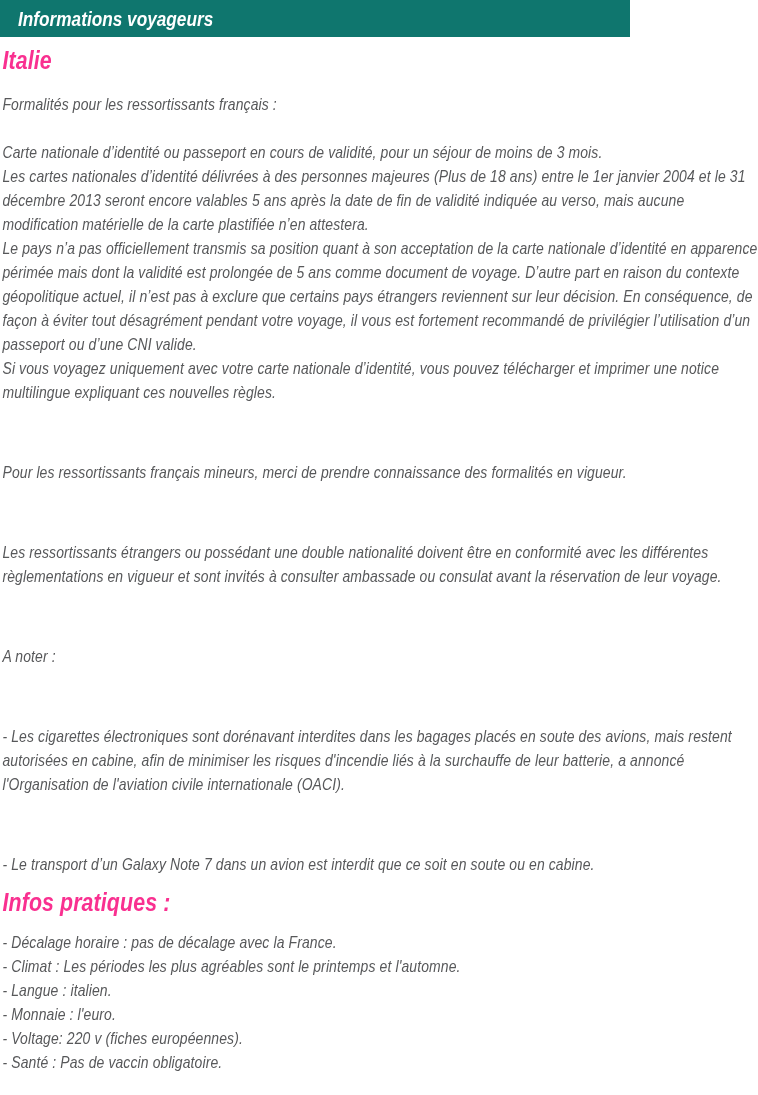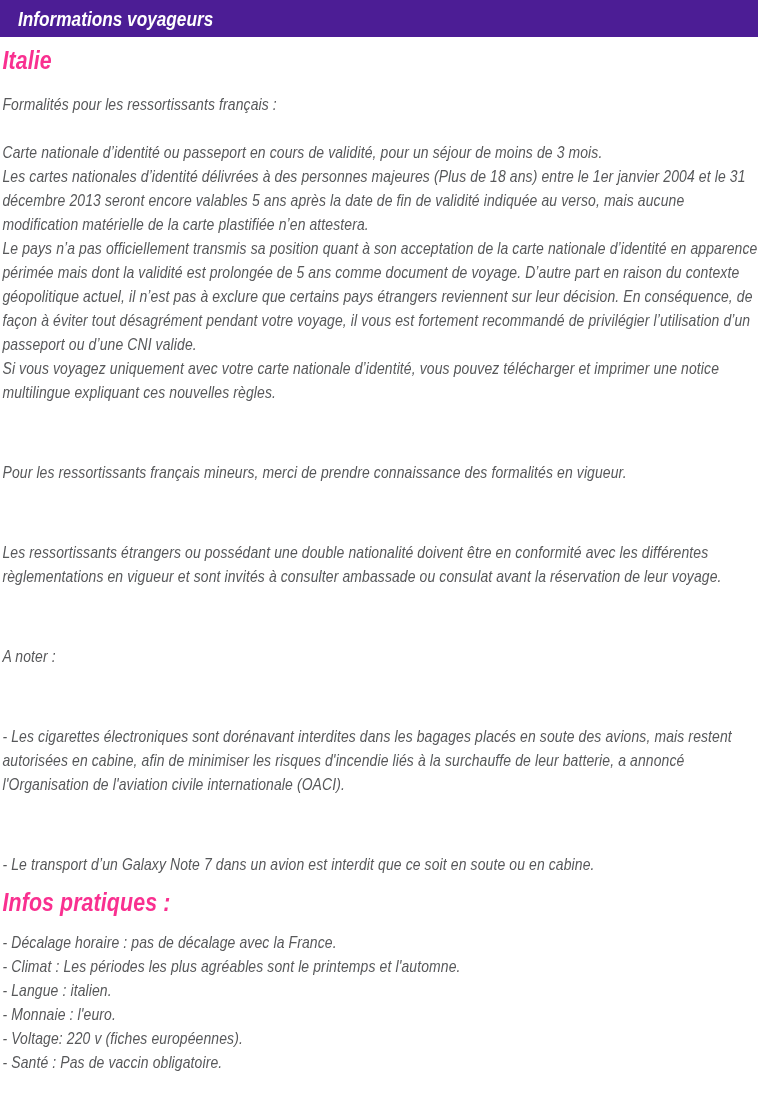--- a/index.html
+++ b/index.html
@@ -11,23 +11,23 @@
     width: 758px;
     height: 1095px;
     overflow: hidden;
     font-family: "Liberation Sans", sans-serif;
     font-style: italic;
     color: #57585a;
   }
 
   
   .topbar {
-    width: 758px;
+    width: 630px;
     height: 37px;
-    background: #4c1d95;
+    background: #0f766e;
   }
   .topbar-inner {
     width: 924px;
     transform: scaleX(0.82);
     transform-origin: 0 0;
     padding-left: 22px;
     line-height: 37px;
     white-space: nowrap;
   }
   .topbar-title {

